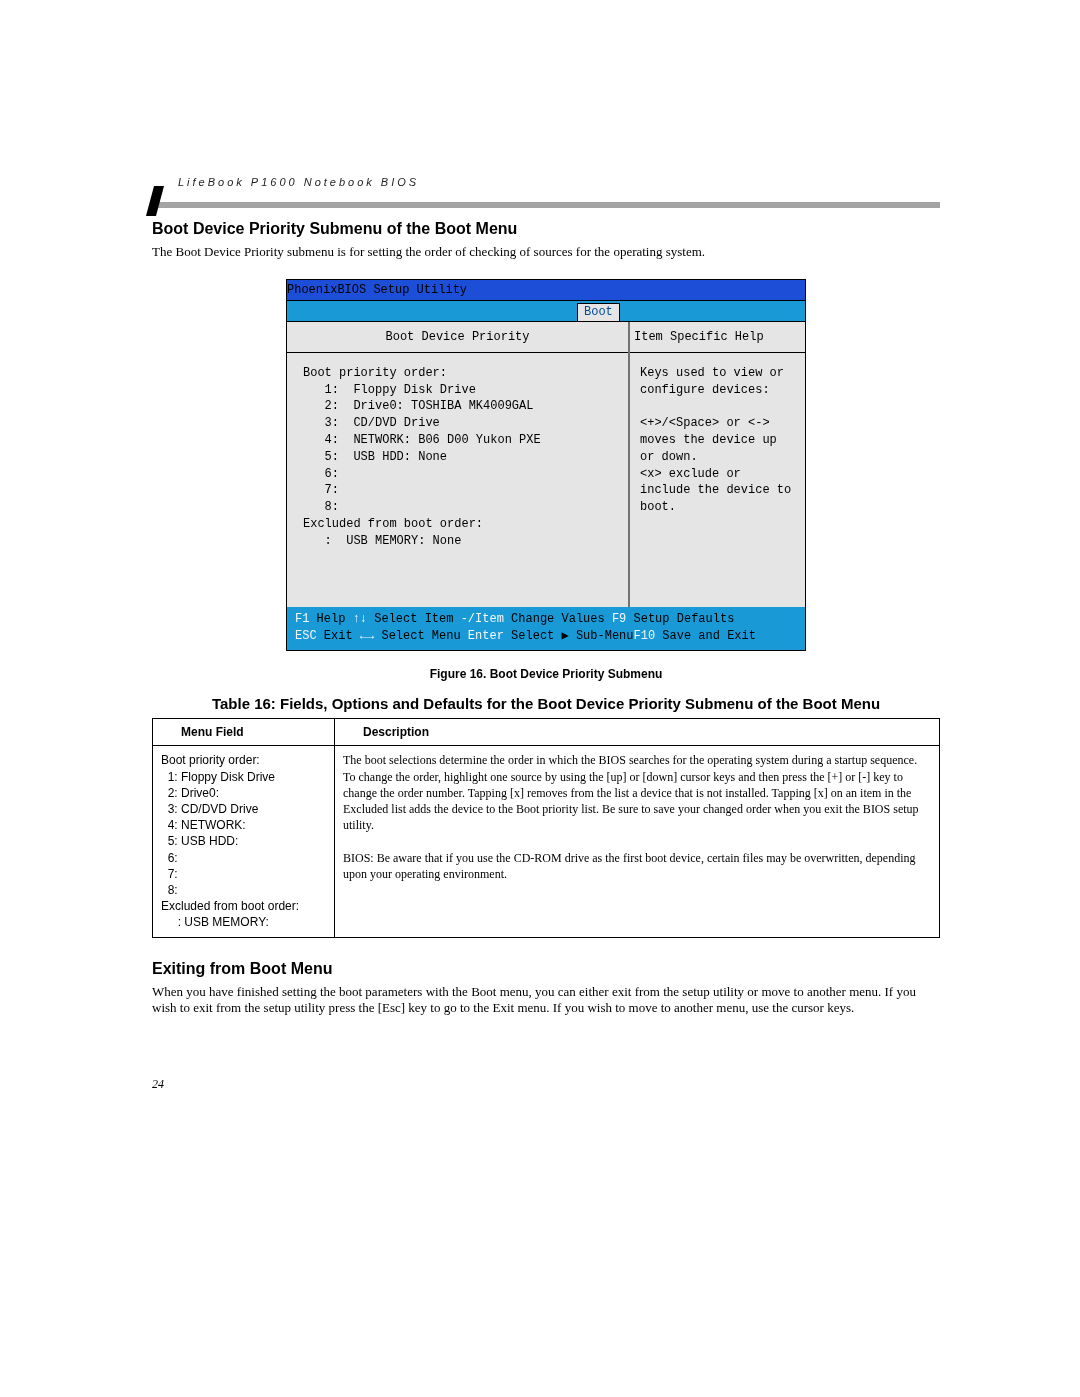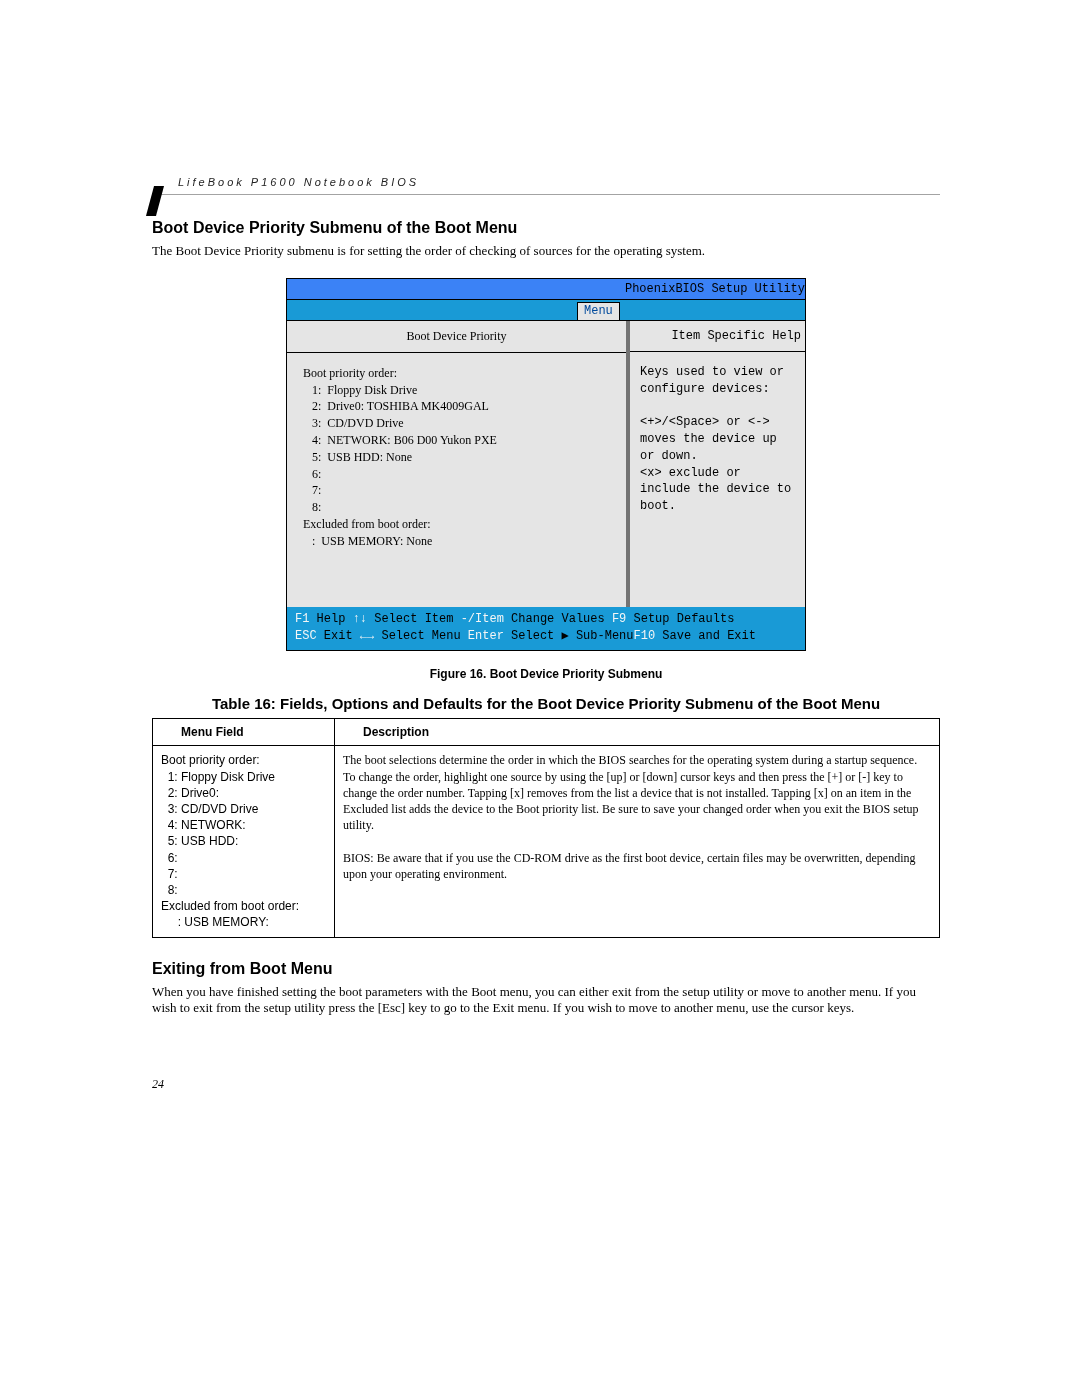--- a/index.html
+++ b/index.html
@@ -8,23 +8,23 @@
     background: #fff;
     font-family: Georgia, 'Times New Roman', serif;
     color: #000;
     width: 1080px;
   }
   .page {
     padding: 172px 140px 120px 152px;
     position: relative;
   }
   .header-line {
-    border-bottom: 1px solid #a3a3a3;
-    padding-bottom: 4px;
-    margin-bottom: 24px;
+    border-bottom: 6px solid #a3a3a3;
+    padding-bottom: 12px;
+    margin-bottom: 12px;
     position: relative;
     min-height: 16px;
   }
   .header-text {
     font-family: Arial, Helvetica, sans-serif;
     font-style: italic;
     letter-spacing: 3px;
     font-size: 11px;
     color: #222;
     margin-left: 26px;
@@ -51,23 +51,23 @@
     margin: 0 0 18px 0;
   }
   .bios-box {
     width: 518px;
     margin: 0 auto 16px auto;
     border: 1px solid #000;
     font-family: 'Courier New', monospace;
     font-size: 12px;
   }
   .bios-title {
-    background: #3b82f6;
+    background: #1d4ed8;
     color: #000;
-    text-align: right;
+    text-align: left;
     padding: 3px 0;
     border-bottom: 1px solid #000;
     font-weight: normal;
   }
   .bios-tabrow {
     background: #199ad6;
     height: 20px;
     border-bottom: 1px solid #000;
     position: relative;
   }
@@ -81,39 +81,38 @@
     padding: 1px 6px 2px 6px;
     color: #004a9c;
     font-weight: normal;
   }
   .bios-body {
     display: flex;
     background: #e5e5e5;
   }
   .bios-left {
     flex: 1;
-    border-right: 4px solid #737373;
-    font-family: Liberation Serif, serif;
+    border-right: 2px solid #737373;
   }
   .bios-left .top {
     text-align: center;
     padding: 8px 0;
     border-bottom: 1px solid #000;
   }
   .bios-left .content {
     padding: 12px 8px 12px 16px;
     line-height: 1.4;
     min-height: 230px;
     white-space: pre;
   }
   .bios-right {
     width: 175px;
   }
   .bios-right .top {
-    text-align: right;
+    text-align: left;
     padding: 8px 4px;
     border-bottom: 1px solid #000;
   }
   .bios-right .content {
     padding: 12px 10px;
     line-height: 1.4;
     font-size: 12px;
     white-space: pre-line;
   }
   .bios-footer {
@@ -171,21 +170,21 @@
     <span class="header-text">LifeBook P1600 Notebook BIOS</span>
     <div class="tab-mark"></div>
   </div>
 
   <h2 class="section">Boot Device Priority Submenu of the Boot Menu</h2>
   <p class="body">The Boot Device Priority submenu is for setting the order of checking of sources for the operating system.</p>
 
   <div class="bios-box">
     <div class="bios-title">PhoenixBIOS Setup Utility</div>
     <div class="bios-tabrow">
-      <div class="bios-tab">Menu</div>
+      <div class="bios-tab">Boot</div>
     </div>
     <div class="bios-body">
       <div class="bios-left">
         <div class="top">Boot Device Priority</div>
         <div class="content" id="bios-left-content">Boot priority order:
    1:  Floppy Disk Drive
    2:  Drive0: TOSHIBA MK4009GAL
    3:  CD/DVD Drive
    4:  NETWORK: B06 D00 Yukon PXE
    5:  USB HDD: None

